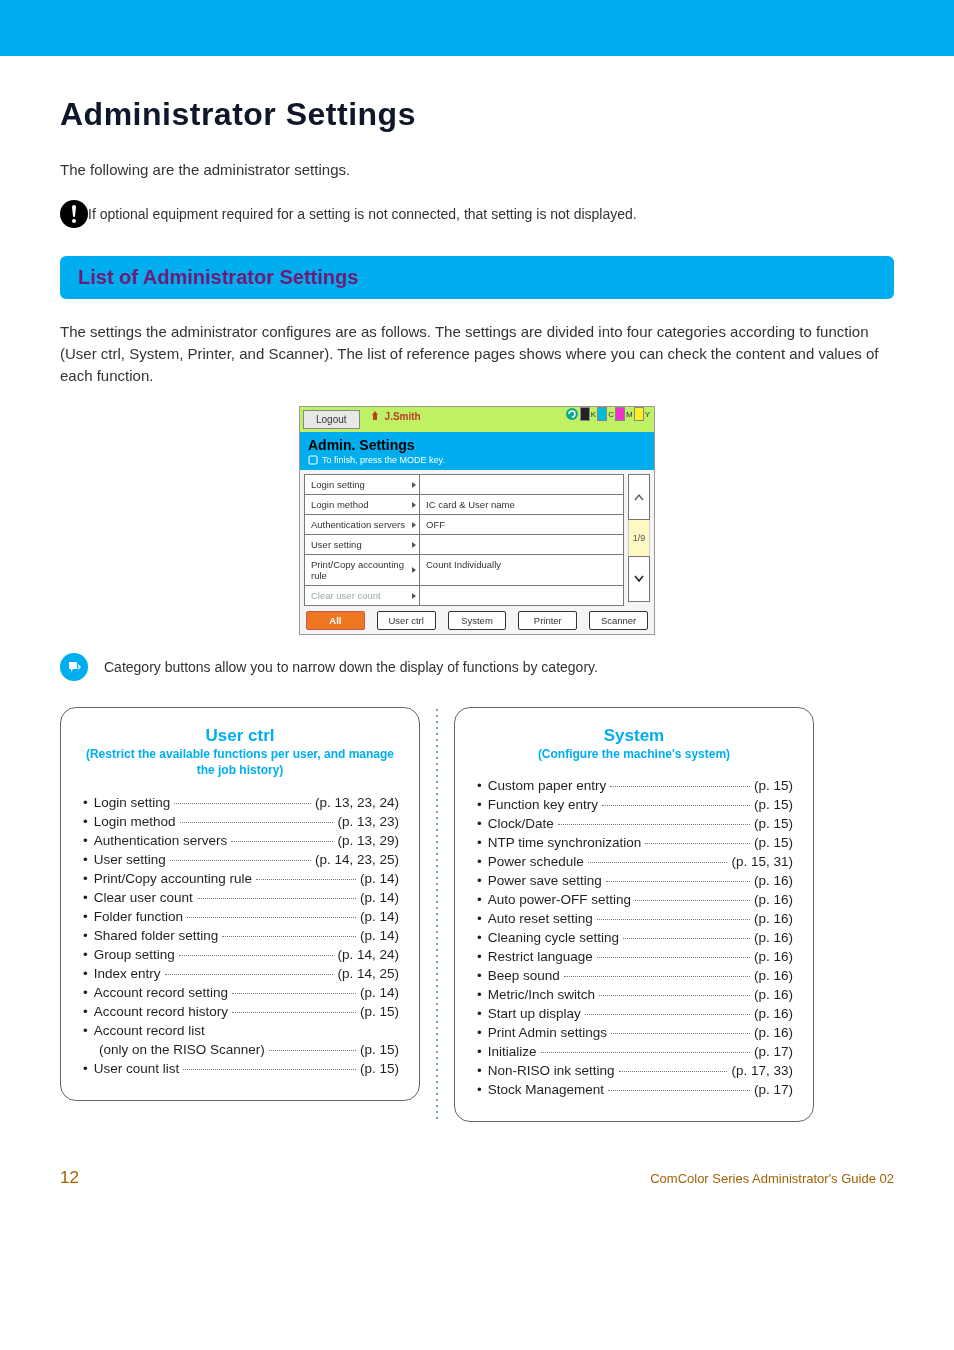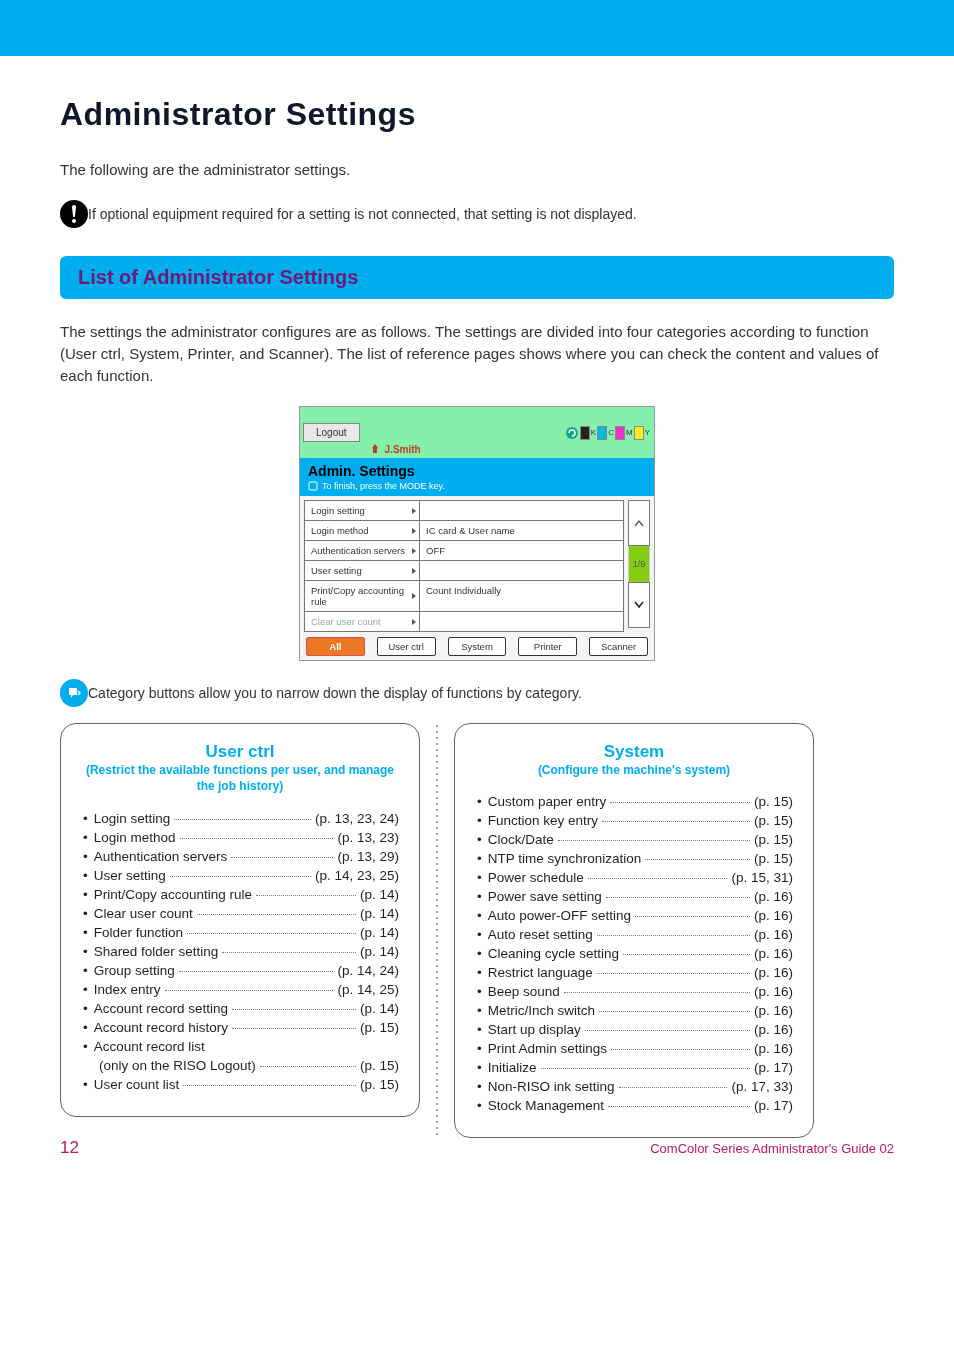--- a/index.html
+++ b/index.html
@@ -48,33 +48,33 @@
   .body-text { font-size: 15px; line-height: 1.45; margin-bottom: 20px; }
   .device-screen {
     width: 356px;
     margin: 0 auto 18px auto;
     border: 1px solid #999;
     background: #f5f5f5;
     font-size: 10px;
   }
   .ds-top {
     display: flex;
-    align-items: center;
-    background: #86efac;
+    align-items: flex-start;
+    background: #bef264;
   }
   .ds-logout {
     border: 1px solid #888;
     padding: 3px 12px;
     margin: 3px;
     background: #e8e8e8;
     font-size: 10px;
   }
   .ds-user {
     display: flex; align-items: center; gap: 4px;
-    color: #c0392b; font-weight: bold; padding: 3px 6px; margin-top: 33px;
+    color: #c0392b; font-weight: bold; padding: 3px 6px;
   }
   .ds-ink {
     margin-left: auto;
     display: flex; align-items: center; gap: 1px;
     padding-right: 4px;
   }
   .ink-swatch { width: 10px; height: 14px; border: 1px solid #888; display:inline-block; }
   .ds-title {
     background: #00AEEF; color: #000000;
     padding: 5px 8px 2px 8px; font-size: 14px; font-weight: bold;
@@ -99,25 +99,25 @@
     font-size:9.5px;
   }
   .ds-cell-l.grey { color:#9aa; }
   .ds-cell-r { flex:1; padding: 4px 6px; background:#fff; font-size:9.5px;}
   .ds-tri {
     position:absolute; right:3px; top:50%; transform:translateY(-50%);
     width:0;height:0;border-top:3px solid transparent;border-bottom:3px solid transparent;border-left:4px solid #555;
   }
   .ds-scroll { position:absolute; right:4px; top:4px; bottom:32px; width:22px; display:flex; flex-direction:column; }
   .ds-scroll-btn { flex:0 0 46px; border:1px solid #777; background:#fff; display:flex;align-items:center;justify-content:center;}
-  .ds-scroll-mid { flex:1; border-left:1px solid #ccc; border-right:1px solid #ccc; background:#84cc16; display:flex;align-items:center;justify-content:center; font-size:9px;color:#555;}
+  .ds-scroll-mid { flex:1; border-left:1px solid #ccc; border-right:1px solid #ccc; background:#fef9c3; display:flex;align-items:center;justify-content:center; font-size:9px;color:#555;}
   .ds-tabs { margin-top:5px; display:flex; gap:12px; padding:0 2px;}
   .ds-tab { flex:1; border:1px solid #333; padding:3px 2px; text-align:center; font-size:9.5px; background:#fff; border-radius:2px;}
   .ds-tab.active { background:#EE7722; color:#fff; border-color:#c55; font-weight:bold;}
-  .cat-note { display:flex; align-items:center; gap:0; margin: 8px 0 16px 0;}
+  .cat-note { display:flex; align-items:center; gap:16px; margin: 8px 0 26px 0;}
   .two-col {
     display: flex; gap: 0; align-items:flex-start;
   }
   .col-divider {
     width: 34px;
     align-self: stretch;
     background-image: radial-gradient(#7aa 1px, transparent 1px);
     background-size: 4px 6px;
     background-position: center top;
     background-repeat: repeat-y;
@@ -140,22 +140,23 @@
     flex:1;
     border-bottom: 1.5px dotted #777;
     margin: 0 4px;
     position: relative;
     top: -3px;
     min-width:10px;
   }
   .toc-page { flex-shrink:0; }
   .toc-sub { padding-left: 18px; }
   .pagefoot {
+    margin-top: 46px;
     display:flex; justify-content:space-between; align-items:center;
-    font-size: 13px; color:#be185d;
+    font-size: 13px; color:#a16207;
   }
   .pagefoot .pn { font-size:17px; }
 </style>
 </head>
 <body>
 
 <div class="banner"></div>
 
 <div class="page">
 
@@ -342,21 +343,21 @@
             <span class="toc-bullet">•</span>
             <span class="toc-label">Account record history</span>
             <span class="toc-leader"></span>
             <span class="toc-page">(p. 15)</span>
           </div>
           <div class="toc-item">
             <span class="toc-bullet">•</span>
             <span class="toc-label">Account record list</span>
           </div>
           <div class="toc-item toc-sub">
-            <span class="toc-label">(only on the RISO Logout)</span>
+            <span class="toc-label">(only on the RISO Scanner)</span>
             <span class="toc-leader"></span>
             <span class="toc-page">(p. 15)</span>
           </div>
           <div class="toc-item">
             <span class="toc-bullet">•</span>
             <span class="toc-label">User count list</span>
             <span class="toc-leader"></span>
             <span class="toc-page">(p. 15)</span>
           </div>
         </div>

